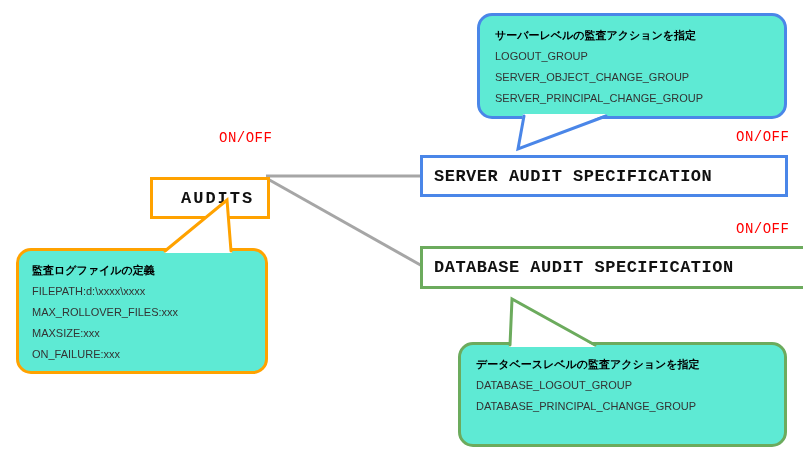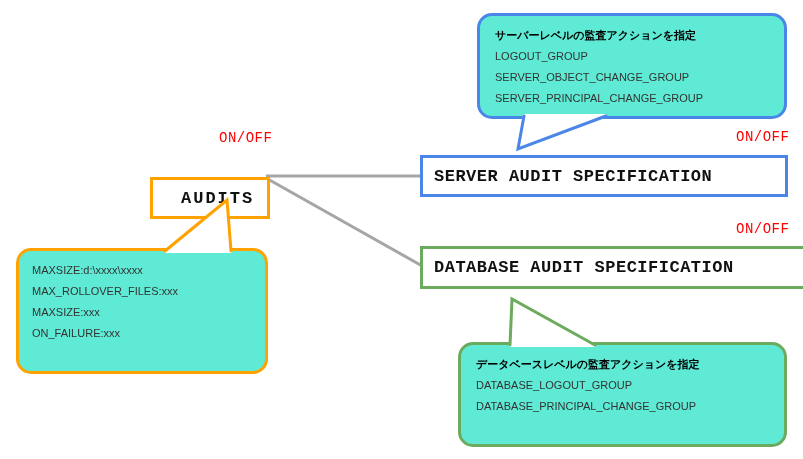--- a/index.html
+++ b/index.html
@@ -65,21 +65,22 @@
   <div class="onoff onoff-database">ON/OFF</div>
 
   <div class="bubble bubble-blue">
     <div class="bubble-title">サーバーレベルの監査アクションを指定</div>
     <div class="bubble-line">LOGOUT_GROUP</div>
     <div class="bubble-line">SERVER_OBJECT_CHANGE_GROUP</div>
     <div class="bubble-line">SERVER_PRINCIPAL_CHANGE_GROUP</div>
   </div>
 
   <div class="bubble bubble-orange">
-    <div class="bubble-line">MAXSIZE:d:\xxxx\xxxx</div>
+    <div class="bubble-title">監査ログファイルの定義</div>
+    <div class="bubble-line">FILEPATH:d:\xxxx\xxxx</div>
     <div class="bubble-line">MAX_ROLLOVER_FILES:xxx</div>
     <div class="bubble-line">MAXSIZE:xxx</div>
     <div class="bubble-line">ON_FAILURE:xxx</div>
   </div>
 
   <div class="bubble bubble-green">
     <div class="bubble-title">データベースレベルの監査アクションを指定</div>
     <div class="bubble-line">DATABASE_LOGOUT_GROUP</div>
     <div class="bubble-line">DATABASE_PRINCIPAL_CHANGE_GROUP</div>
   </div>

